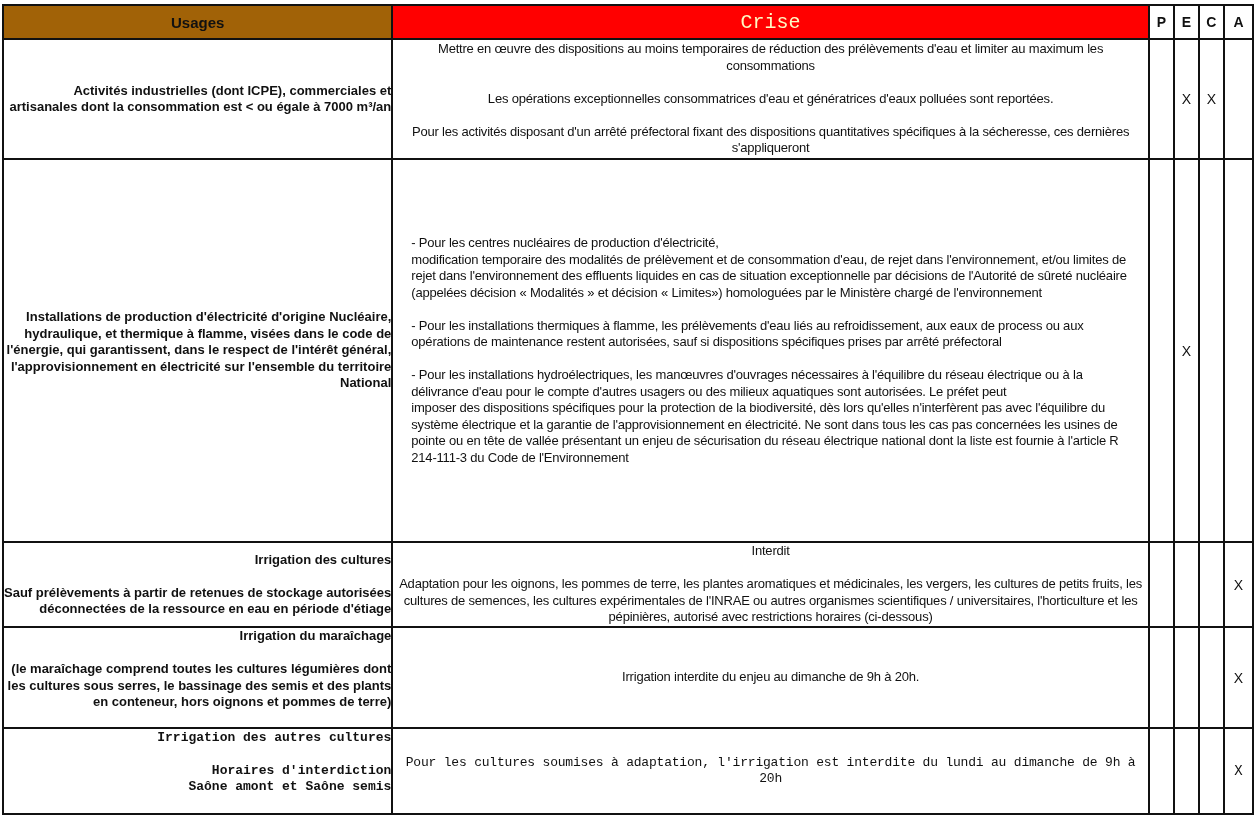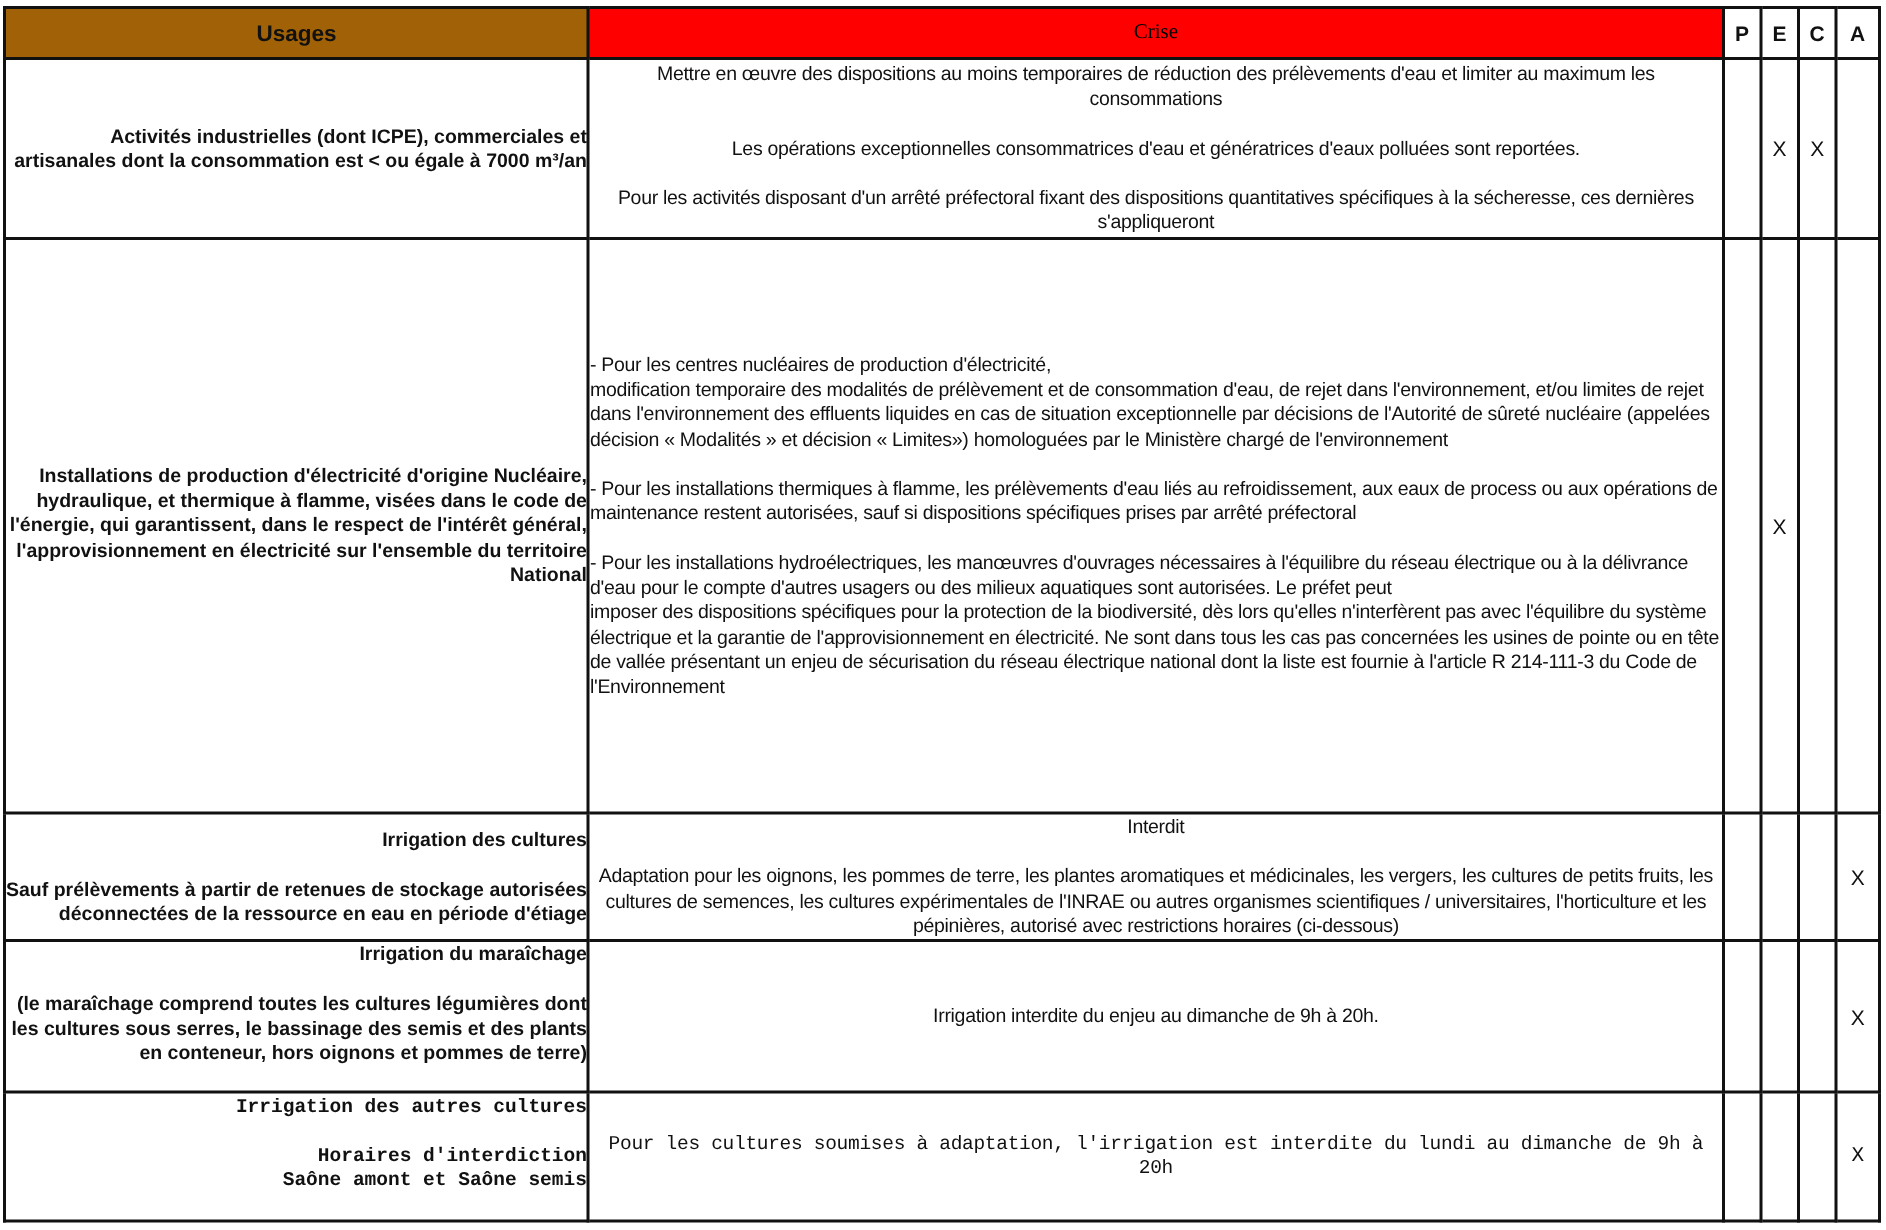--- a/index.html
+++ b/index.html
@@ -13,25 +13,25 @@
       border: 2px solid #111;
       padding: 0;
       vertical-align: middle;
     }
     col.c-usage { width: 389px; }
     col.c-crise { width: 756px; }
     col.c-flag { width: 25px; }
     col.c-flag-a { width: 29px; }
     th { height: 32px; font-weight: bold; font-size: 15px; }
     th.usages-h { background: #a16207; }
-    th.crise-h { background: #ff0000; color: #000000; font-weight: normal; font-family: Liberation Serif, serif; font-size: 14px; }
+    th.crise-h { background: #ff0000; color: #fef9c3; font-weight: normal; font-family: Liberation Mono, monospace; font-size: 20px; }
     th.flag-h { background: #fff; font-size: 14px; }
     td.usage { text-align: right; font-weight: bold; font-size: 13px; line-height: 16.5px; padding: 0 3px; }
     td.crise { font-size: 13px; line-height: 16.5px; text-align: center; padding: 0 6px; letter-spacing: -0.2px; }
-    td.crise.left { text-align: left; padding: 0 0; }
+    td.crise.left { text-align: left; padding: 0 18px; }
     td.flag { text-align: center; font-size: 14px; }
     .para { display: block; }
     .gap { display: block; height: 16.5px; }
   </style>
 </head>
 <body>
 
 <table class="grid">
   <colgroup>
     <col class="c-usage">

